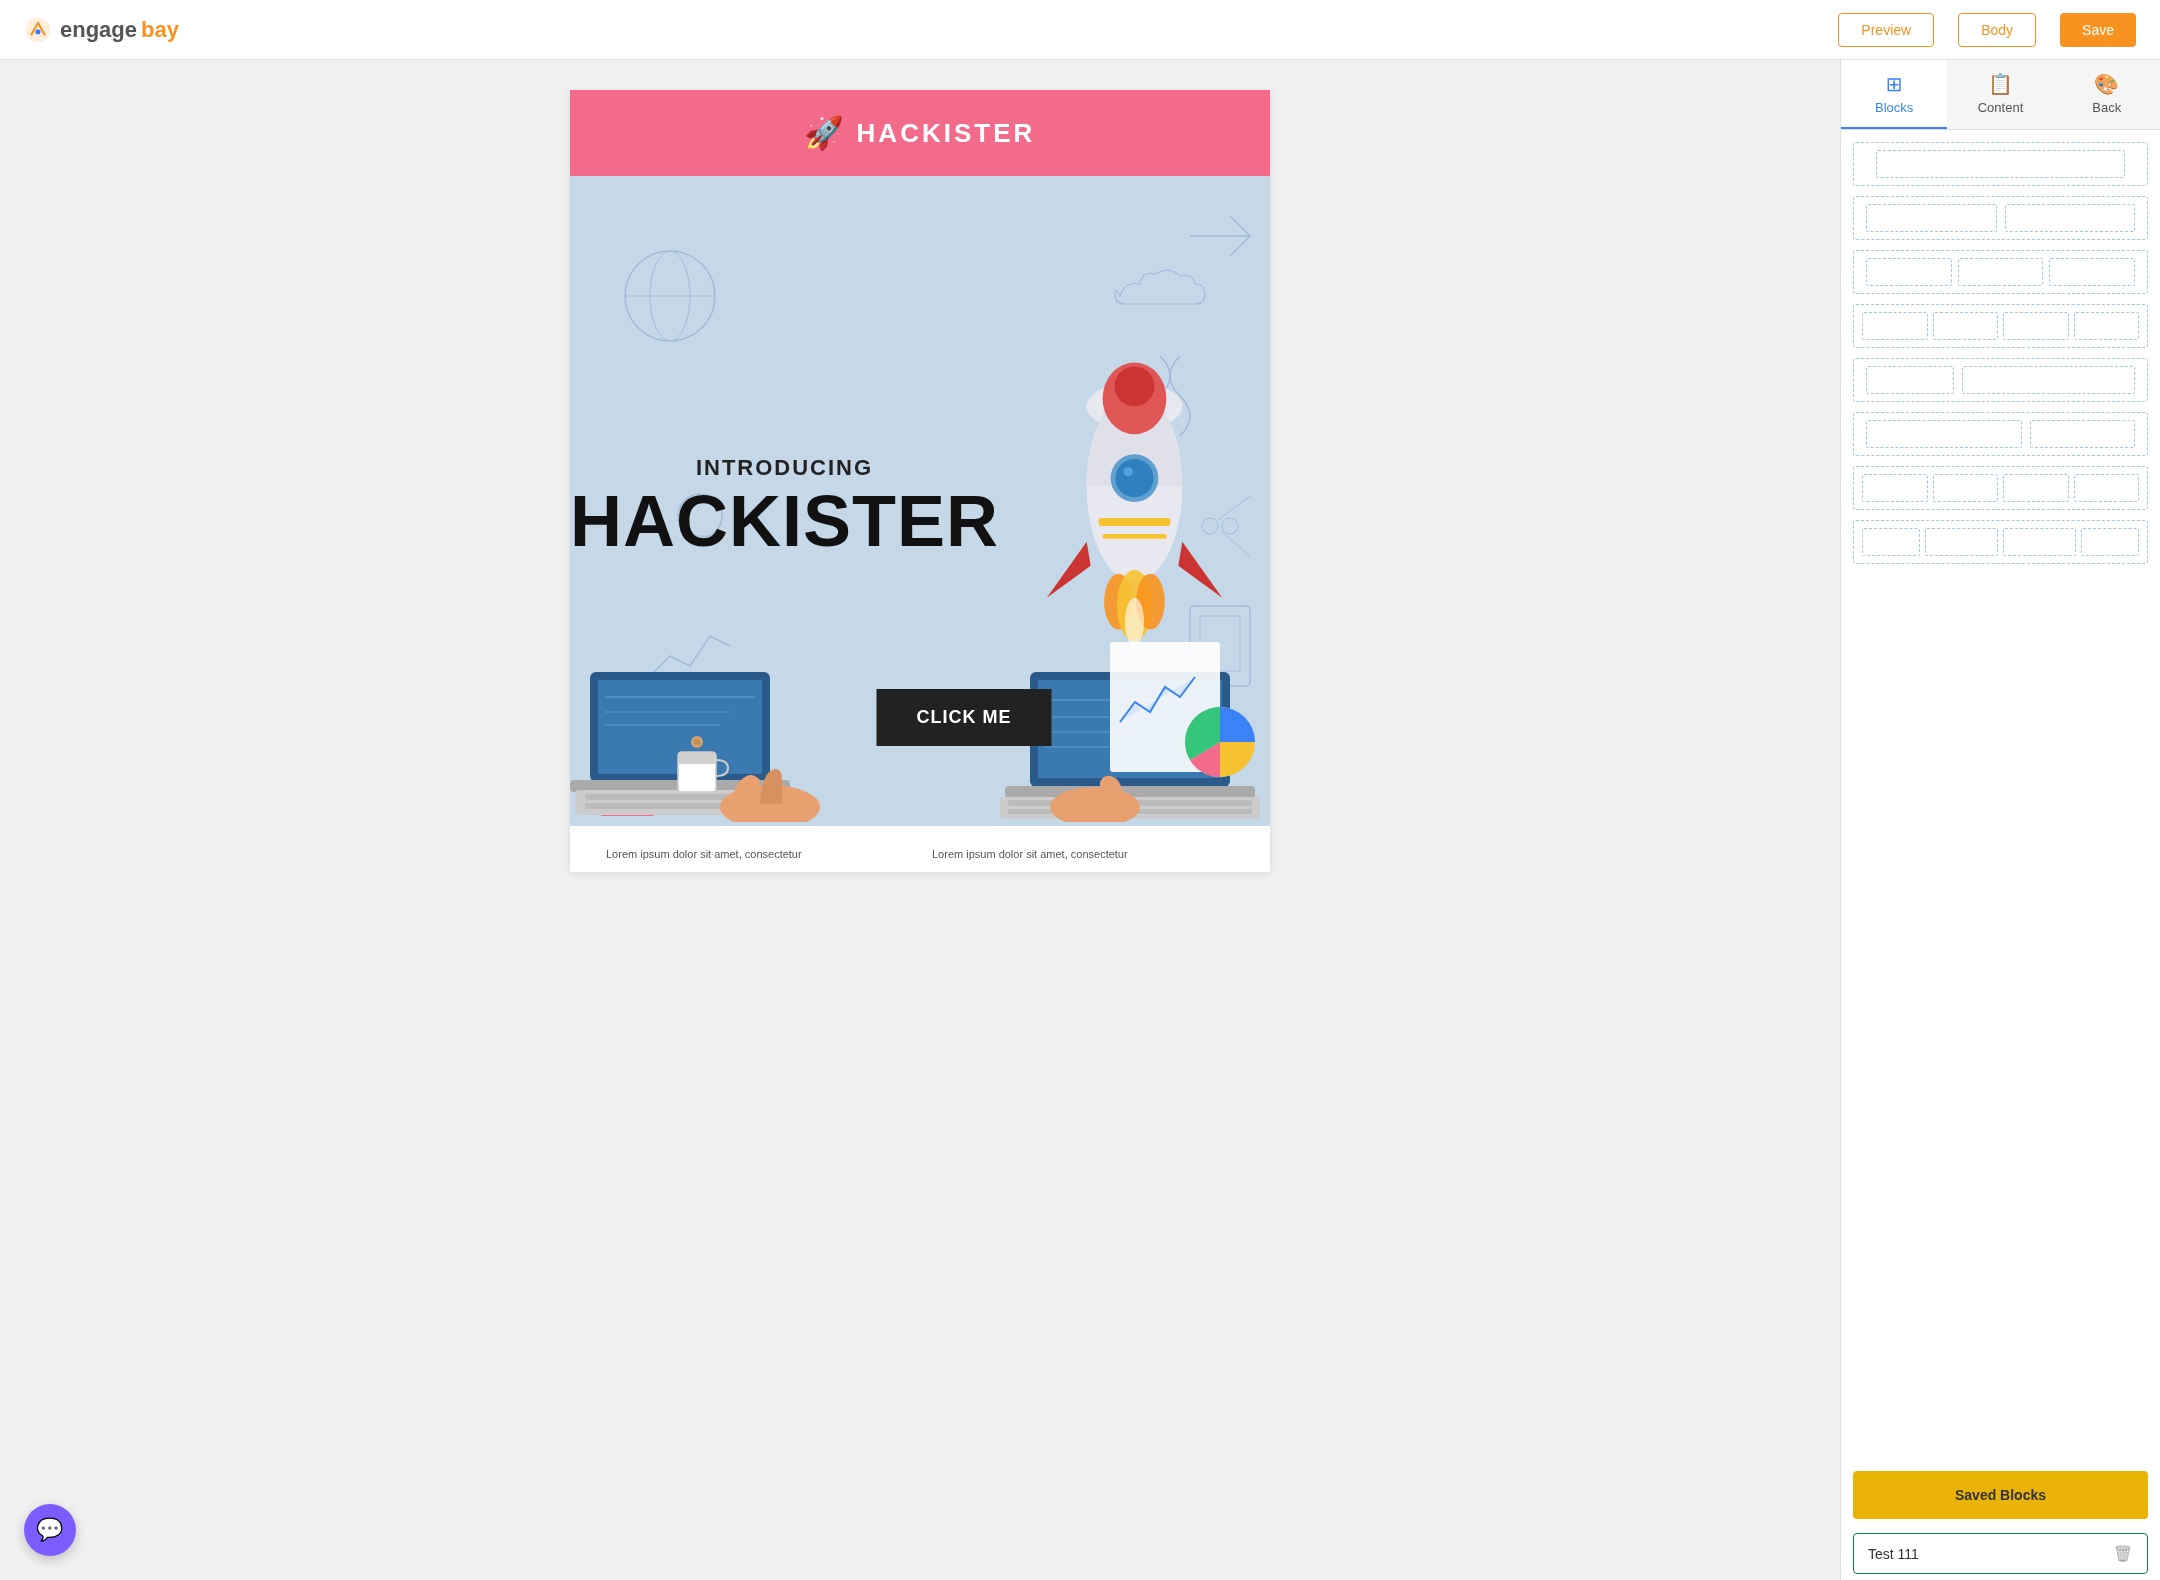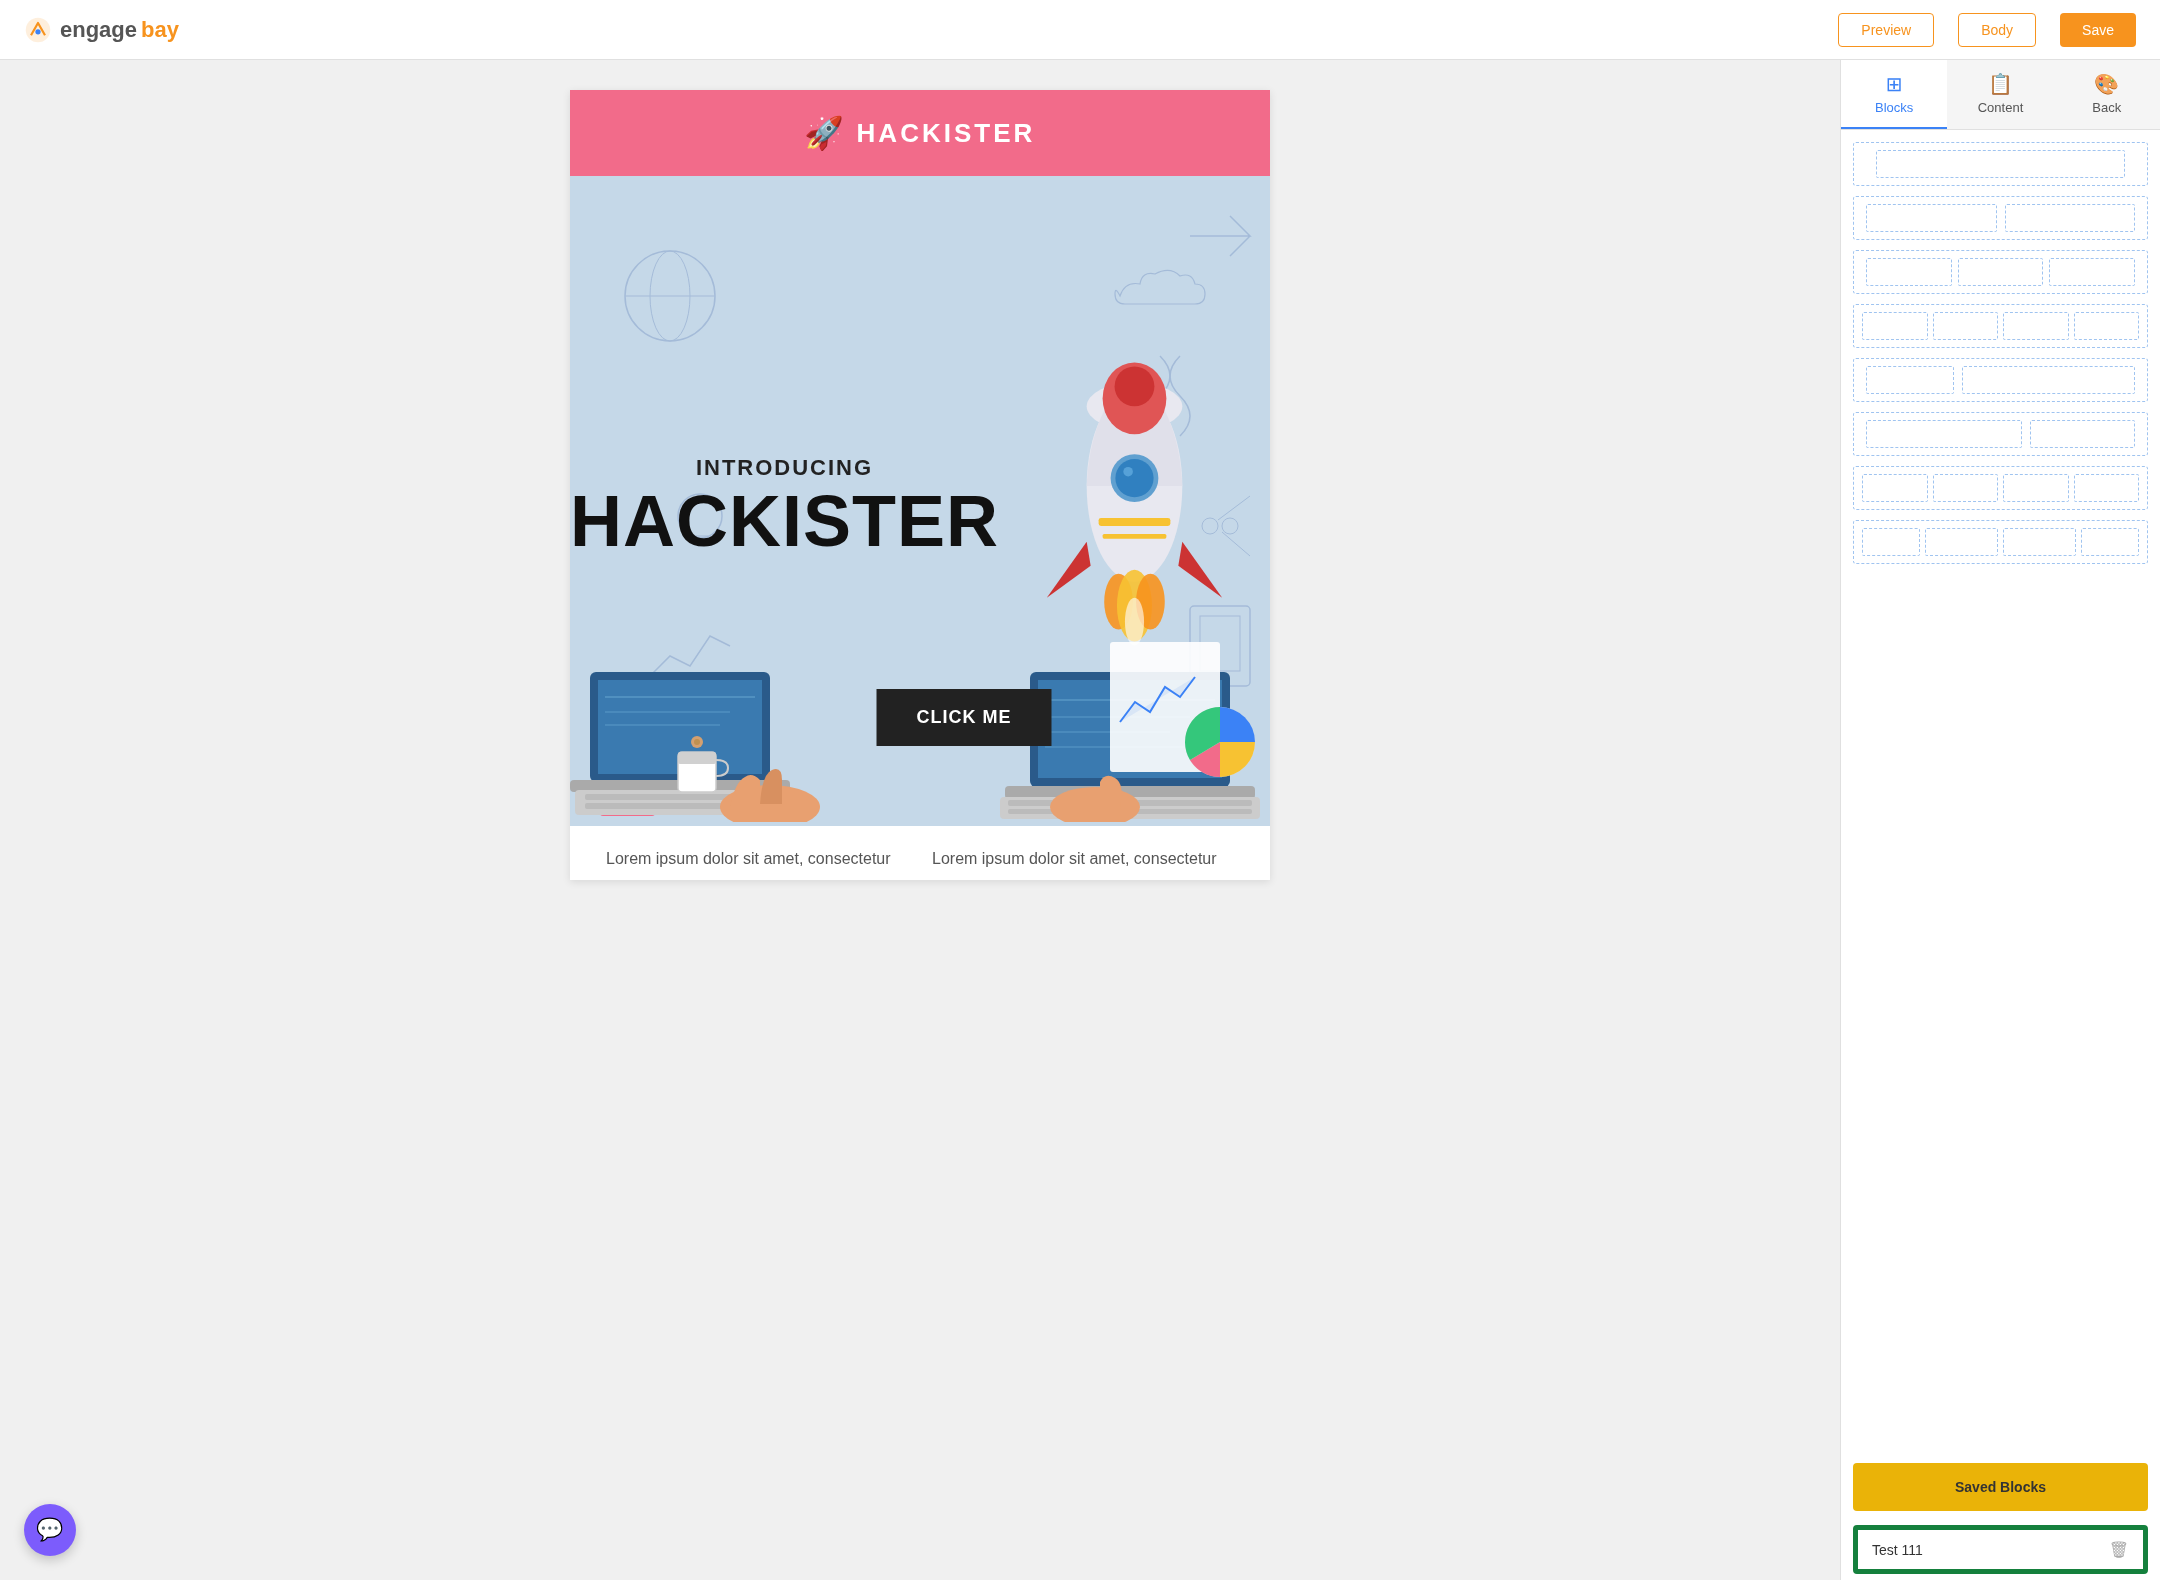--- a/index.html
+++ b/index.html
@@ -153,21 +153,21 @@
       display: flex;
       gap: 0;
       padding: 20px 24px 8px;
       background: #fff;
     }
     .email-col {
       flex: 1;
       padding: 0 12px;
     }
     .email-col p {
-      font-size: 16px;
+      font-size: 11px;
       color: #555;
       line-height: 1.6;
     }
 
     
     .right-panel {
       width: 320px;
       background: #fff;
       border-left: 1px solid #e0e0e0;
       display: flex;
@@ -286,21 +286,21 @@
       width: calc(100% - 24px);
       border-radius: 4px;
       font-size: 14px;
       font-weight: 600;
       cursor: pointer;
       color: #333;
     }
 
     .saved-block-item {
       margin: 6px 12px;
-      border: 5px solid #15803d;
+      border: 1px solid #15803d;
       border-radius: 4px;
       padding: 10px 14px;
       display: flex;
       align-items: center;
       justify-content: space-between;
       font-size: 14px;
       color: #333;
       cursor: pointer;
     }
     .delete-icon {

